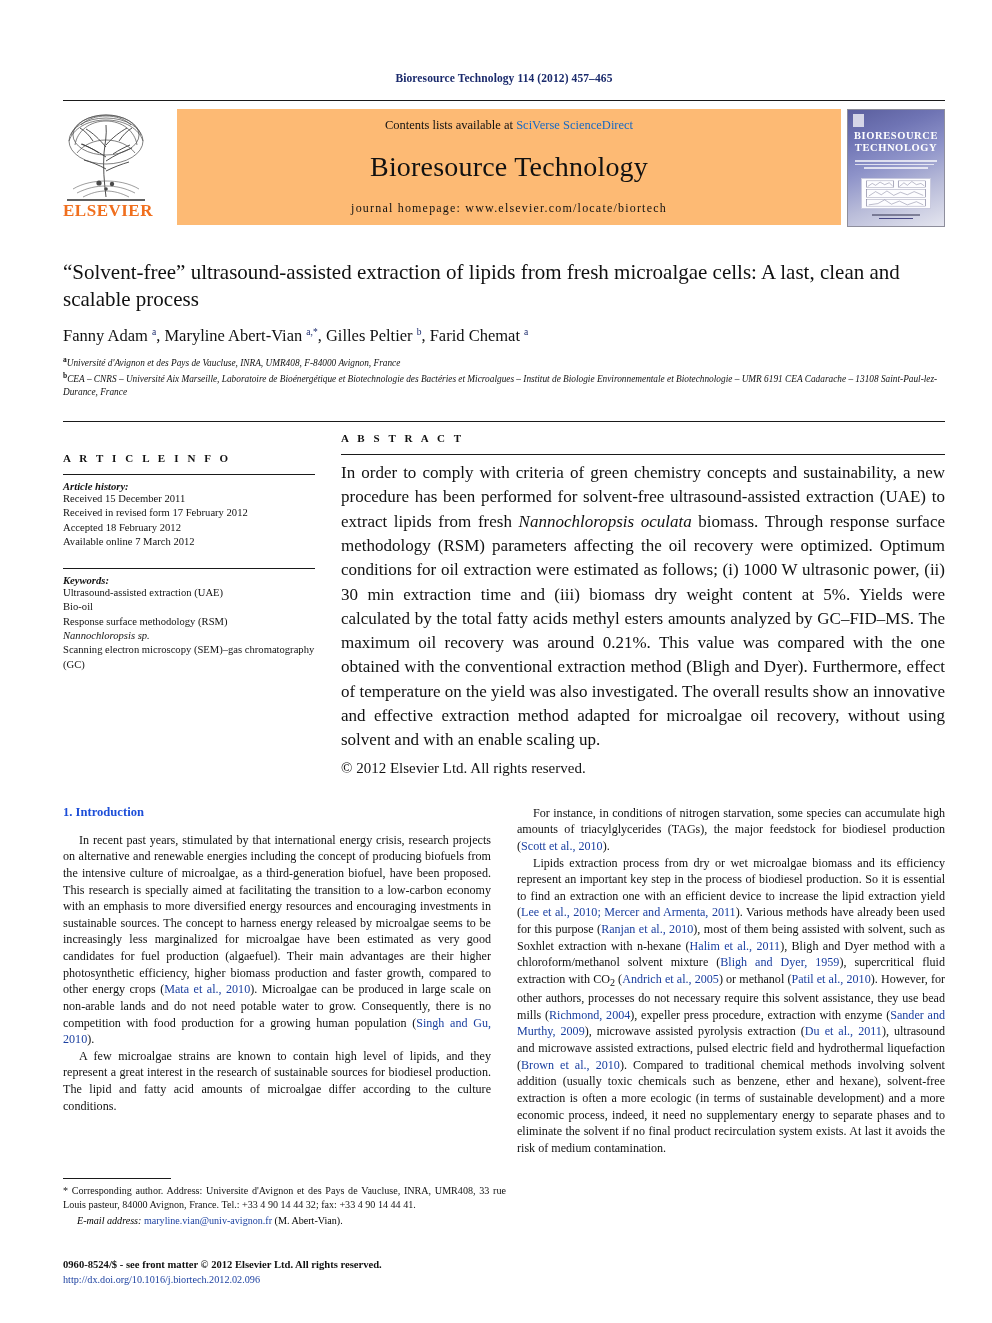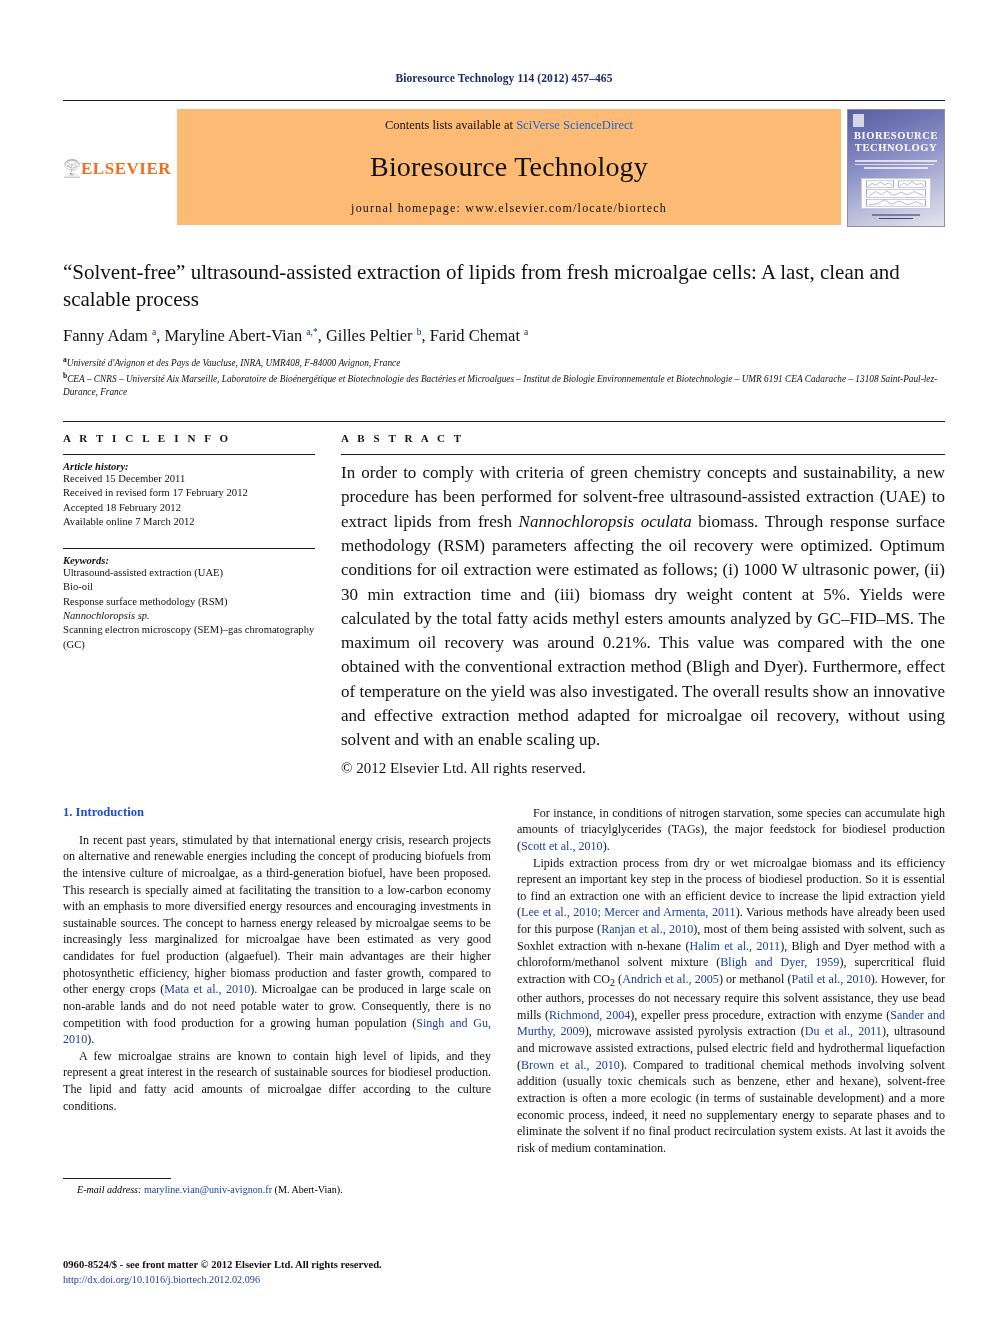--- a/index.html
+++ b/index.html
@@ -32,22 +32,21 @@
     border-top:1.6px solid #1a1a1a;
     padding-top:8px;
     display:flex;
     align-items:stretch;
     height:116px;
   }
   .elsevier-logo{
     width:108px;
     flex:0 0 108px;
     display:flex;
-    flex-direction:row;
-    align-items:center;
+    flex-direction:column;
     justify-content:flex-start;
     padding-top:2px;
   }
   .tree-svg{display:block;}
   .elsevier-word{
     font-family:"Liberation Serif", serif;
     font-size:17px;
     font-weight:bold;
     letter-spacing:.5px;
     color:#F06F1E;
@@ -150,21 +149,21 @@
   }
   .affil sup{font-style:normal;font-weight:bold;font-size:7.5px;}
   
   .info-abs{
     margin:22px 55px 0 55px;
     border-top:1.6px solid #1a1a1a;
     padding-top:10px;
     display:flex;
     gap:26px;
   }
-  .col-info{flex:0 0 252px;}
+  .col-info{flex:0 0 252px;margin-top:20px;}
   .col-abs{flex:1 1 auto;}
   .sec-head{
     font-size:11px;
     font-weight:bold;
     letter-spacing:3.1px;
     color:#111;
     margin-bottom:10px;
   }
   .rule{border-top:1px solid #1a1a1a;margin:0 0 6px 0;}
   .info-sub{
@@ -374,20 +373,21 @@
     <div class="bcol">
       <div id="right-paras">
           <p class="btext">For instance, in conditions of nitrogen starvation, some species can accumulate high amounts of triacylglycerides (TAGs), the major feedstock for biodiesel production (<span class="cite">Scott et al., 2010</span>).</p>
           <p class="btext">Lipids extraction process from dry or wet microalgae biomass and its efficiency represent an important key step in the process of biodiesel production. So it is essential to find an extraction one with an efficient device to increase the lipid extraction yield (<span class="cite">Lee et al., 2010; Mercer and Armenta, 2011</span>). Various methods have already been used for this purpose (<span class="cite">Ranjan et al., 2010</span>), most of them being assisted with solvent, such as Soxhlet extraction with n-hexane (<span class="cite">Halim et al., 2011</span>), Bligh and Dyer method with a chloroform/methanol solvent mixture (<span class="cite">Bligh and Dyer, 1959</span>), supercritical fluid extraction with CO<sub>2</sub> (<span class="cite">Andrich et al., 2005</span>) or methanol (<span class="cite">Patil et al., 2010</span>). However, for other authors, processes do not necessary require this solvent assistance, they use bead mills (<span class="cite">Richmond, 2004</span>), expeller press procedure, extraction with enzyme (<span class="cite">Sander and Murthy, 2009</span>), microwave assisted pyrolysis extraction (<span class="cite">Du et al., 2011</span>), ultrasound and microwave assisted extractions, pulsed electric field and hydrothermal liquefaction (<span class="cite">Brown et al., 2010</span>). Compared to traditional chemical methods involving solvent addition (usually toxic chemicals such as benzene, ether and hexane), solvent-free extraction is often a more ecologic (in terms of sustainable development) and a more economic process, indeed, it need no supplementary energy to separate phases and to eliminate the solvent if no final product recirculation system exists. At last it avoids the risk of medium contamination.</p>
         </div>
     </div>
   </div>
 
   <div class="footnote-area">
     <div class="fn-rule"></div>
+    <p class="fn-text">* Corresponding author. Address: Universite d'Avignon et des Pays de Vaucluse, INRA, UMR408, 33 rue Louis pasteur, 84000 Avignon, France. Tel.: +33 4 90 14 44 32; fax: +33 4 90 14 44 41.</p>
     <p class="fn-email">
       <i>E-mail address:</i>
       <span class="lnk">maryline.vian@univ-avignon.fr</span>
       <span>(M. Abert-Vian).</span>
     </p>
   </div>
 
   <div class="foot-block">
     <div class="foot-line1">0960-8524/$ - see front matter © 2012 Elsevier Ltd. All rights reserved.</div>
     <div class="foot-line2">http://dx.doi.org/10.1016/j.biortech.2012.02.096</div>

